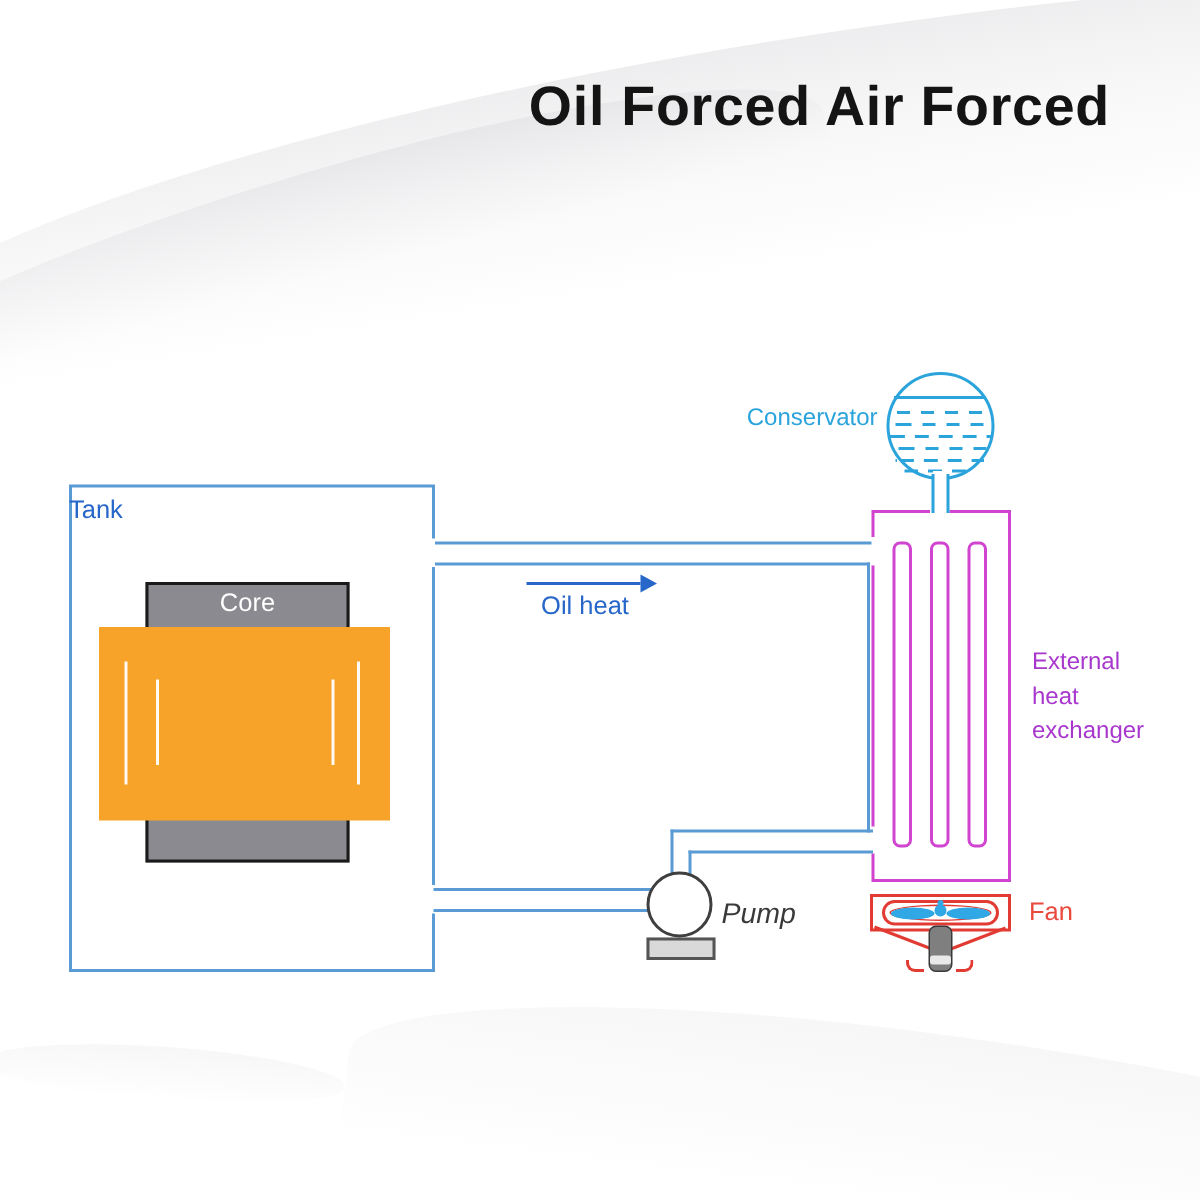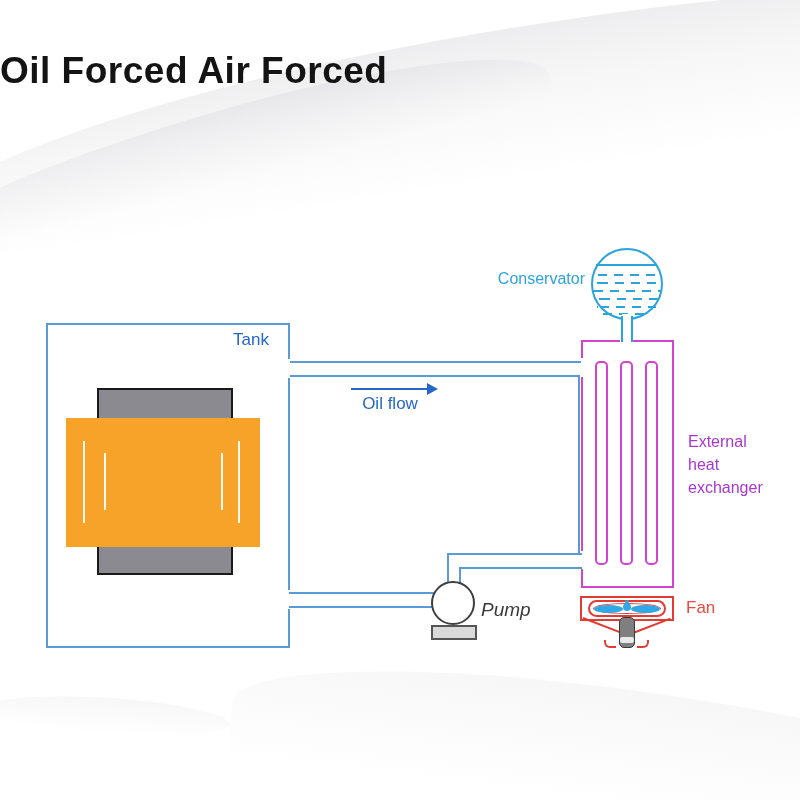--- a/index.html
+++ b/index.html
@@ -14,26 +14,26 @@
   .sw2{left:-160px;top:212px;width:720px;height:90px;transform:rotate(-15deg);transform-origin:left top;
        background:linear-gradient(to bottom, rgba(95,95,110,0.07), rgba(95,95,110,0.0) 80%);
        border-radius:60% 40% 0 0 / 80px 50px 0 0;z-index:0;}
   .sw3{left:240px;top:642px;width:720px;height:180px;transform:rotate(7deg);transform-origin:left top;
        background:linear-gradient(to bottom, rgba(95,95,110,0.05), rgba(95,95,110,0.0) 65%);
        border-radius:50% 50% 0 0 / 60px 40px 0 0;z-index:0;}
   .sw4{left:-10px;top:698px;width:240px;height:36px;transform:rotate(4deg);
        background:linear-gradient(to bottom, rgba(95,95,110,0.05), rgba(95,95,110,0.0));
        border-radius:50%;z-index:0;}
 
-  .title{left:0;top:50px;width:740px;text-align:left;font-size:37px;font-weight:bold;
+  .title{left:0;top:50px;width:740px;text-align:right;font-size:37px;font-weight:bold;
          color:var(--c-title-text);letter-spacing:0.5px;z-index:2;}
 
   
   .tank-box{left:46px;top:323px;width:244px;height:325px;border:2px solid var(--c-tank-outline);z-index:2;}
-  .tank-label{left:46px;top:330px;width:223px;text-align:right;font-size:17px;color:var(--c-blue-text);z-index:3;}
+  .tank-label{left:46px;top:330px;width:223px;text-align:left;font-size:17px;color:var(--c-blue-text);z-index:3;}
   .gap{background:#ffffff;z-index:3;}
 
   
   .core-box{left:97px;top:388px;width:136px;height:187px;background:var(--c-core-fill);
             border:2px solid var(--c-core-outline);z-index:4;}
   .core-label{left:97px;top:392px;width:136px;text-align:center;font-size:17px;color:#ffffff;z-index:6;}
   .winding-box{left:66px;top:418px;width:194px;height:129px;background:var(--c-winding-fill);z-index:5;}
   .wline{width:2px;background:rgba(255,255,255,0.95);z-index:6;}
   .winding-label{left:66px;top:473px;width:194px;text-align:center;font-size:17px;color:#ffffff;z-index:6;}
 
@@ -93,40 +93,41 @@
   <div class="abs sw4"></div>
 
   <div class="abs title">Oil Forced Air Forced</div>
 
   <div class="abs tank-box"></div>
   <div class="abs gap" style="left:284px;top:359px;width:8px;height:19px;"></div>
   <div class="abs gap" style="left:284px;top:590px;width:8px;height:19px;"></div>
   <div class="abs tank-label">Tank</div>
 
   <div class="abs core-box"></div>
+  <div class="abs core-label">Core</div>
 
   <div class="abs winding-box"></div>
   <div class="abs wline" style="left:83px;top:441px;height:82px;"></div>
   <div class="abs wline" style="left:104px;top:453px;height:57px;"></div>
   <div class="abs wline" style="left:221px;top:453px;height:57px;"></div>
   <div class="abs wline" style="left:238px;top:441px;height:82px;"></div>
 
   <div class="abs pline" style="left:290px;top:361px;width:291px;height:2px;"></div>
   <div class="abs pline" style="left:290px;top:375px;width:290px;height:2px;"></div>
   <div class="abs pline" style="left:578px;top:375px;width:2px;height:180px;"></div>
   <div class="abs pline" style="left:447px;top:553px;width:135px;height:2px;"></div>
   <div class="abs pline" style="left:459px;top:567px;width:123px;height:2px;"></div>
   <div class="abs pline" style="left:447px;top:553px;width:2px;height:30px;"></div>
   <div class="abs pline" style="left:459px;top:567px;width:2px;height:16px;"></div>
   <div class="abs pline" style="left:289px;top:592px;width:146px;height:2px;"></div>
   <div class="abs pline" style="left:289px;top:606px;width:148px;height:2px;"></div>
 
   <div class="abs oil-arrow-line"></div>
   <div class="abs oil-arrow-head"></div>
-  <div class="abs oil-flow-label">Oil flow</div>
+  <div class="abs oil-flow-label">Oil heat</div>
 
   <div class="abs hx-box"></div>
   <div class="abs gap" style="left:579px;top:358px;width:6px;height:19px;"></div>
   <div class="abs gap" style="left:579px;top:551px;width:6px;height:18px;"></div>
   <div class="abs gap" style="left:620px;top:338px;width:13px;height:6px;"></div>
   <div class="abs hx-bar" style="left:595px;"></div>
   <div class="abs hx-bar" style="left:620px;"></div>
   <div class="abs hx-bar" style="left:645px;"></div>
   <div class="abs hx-label">
     <div>External</div>

